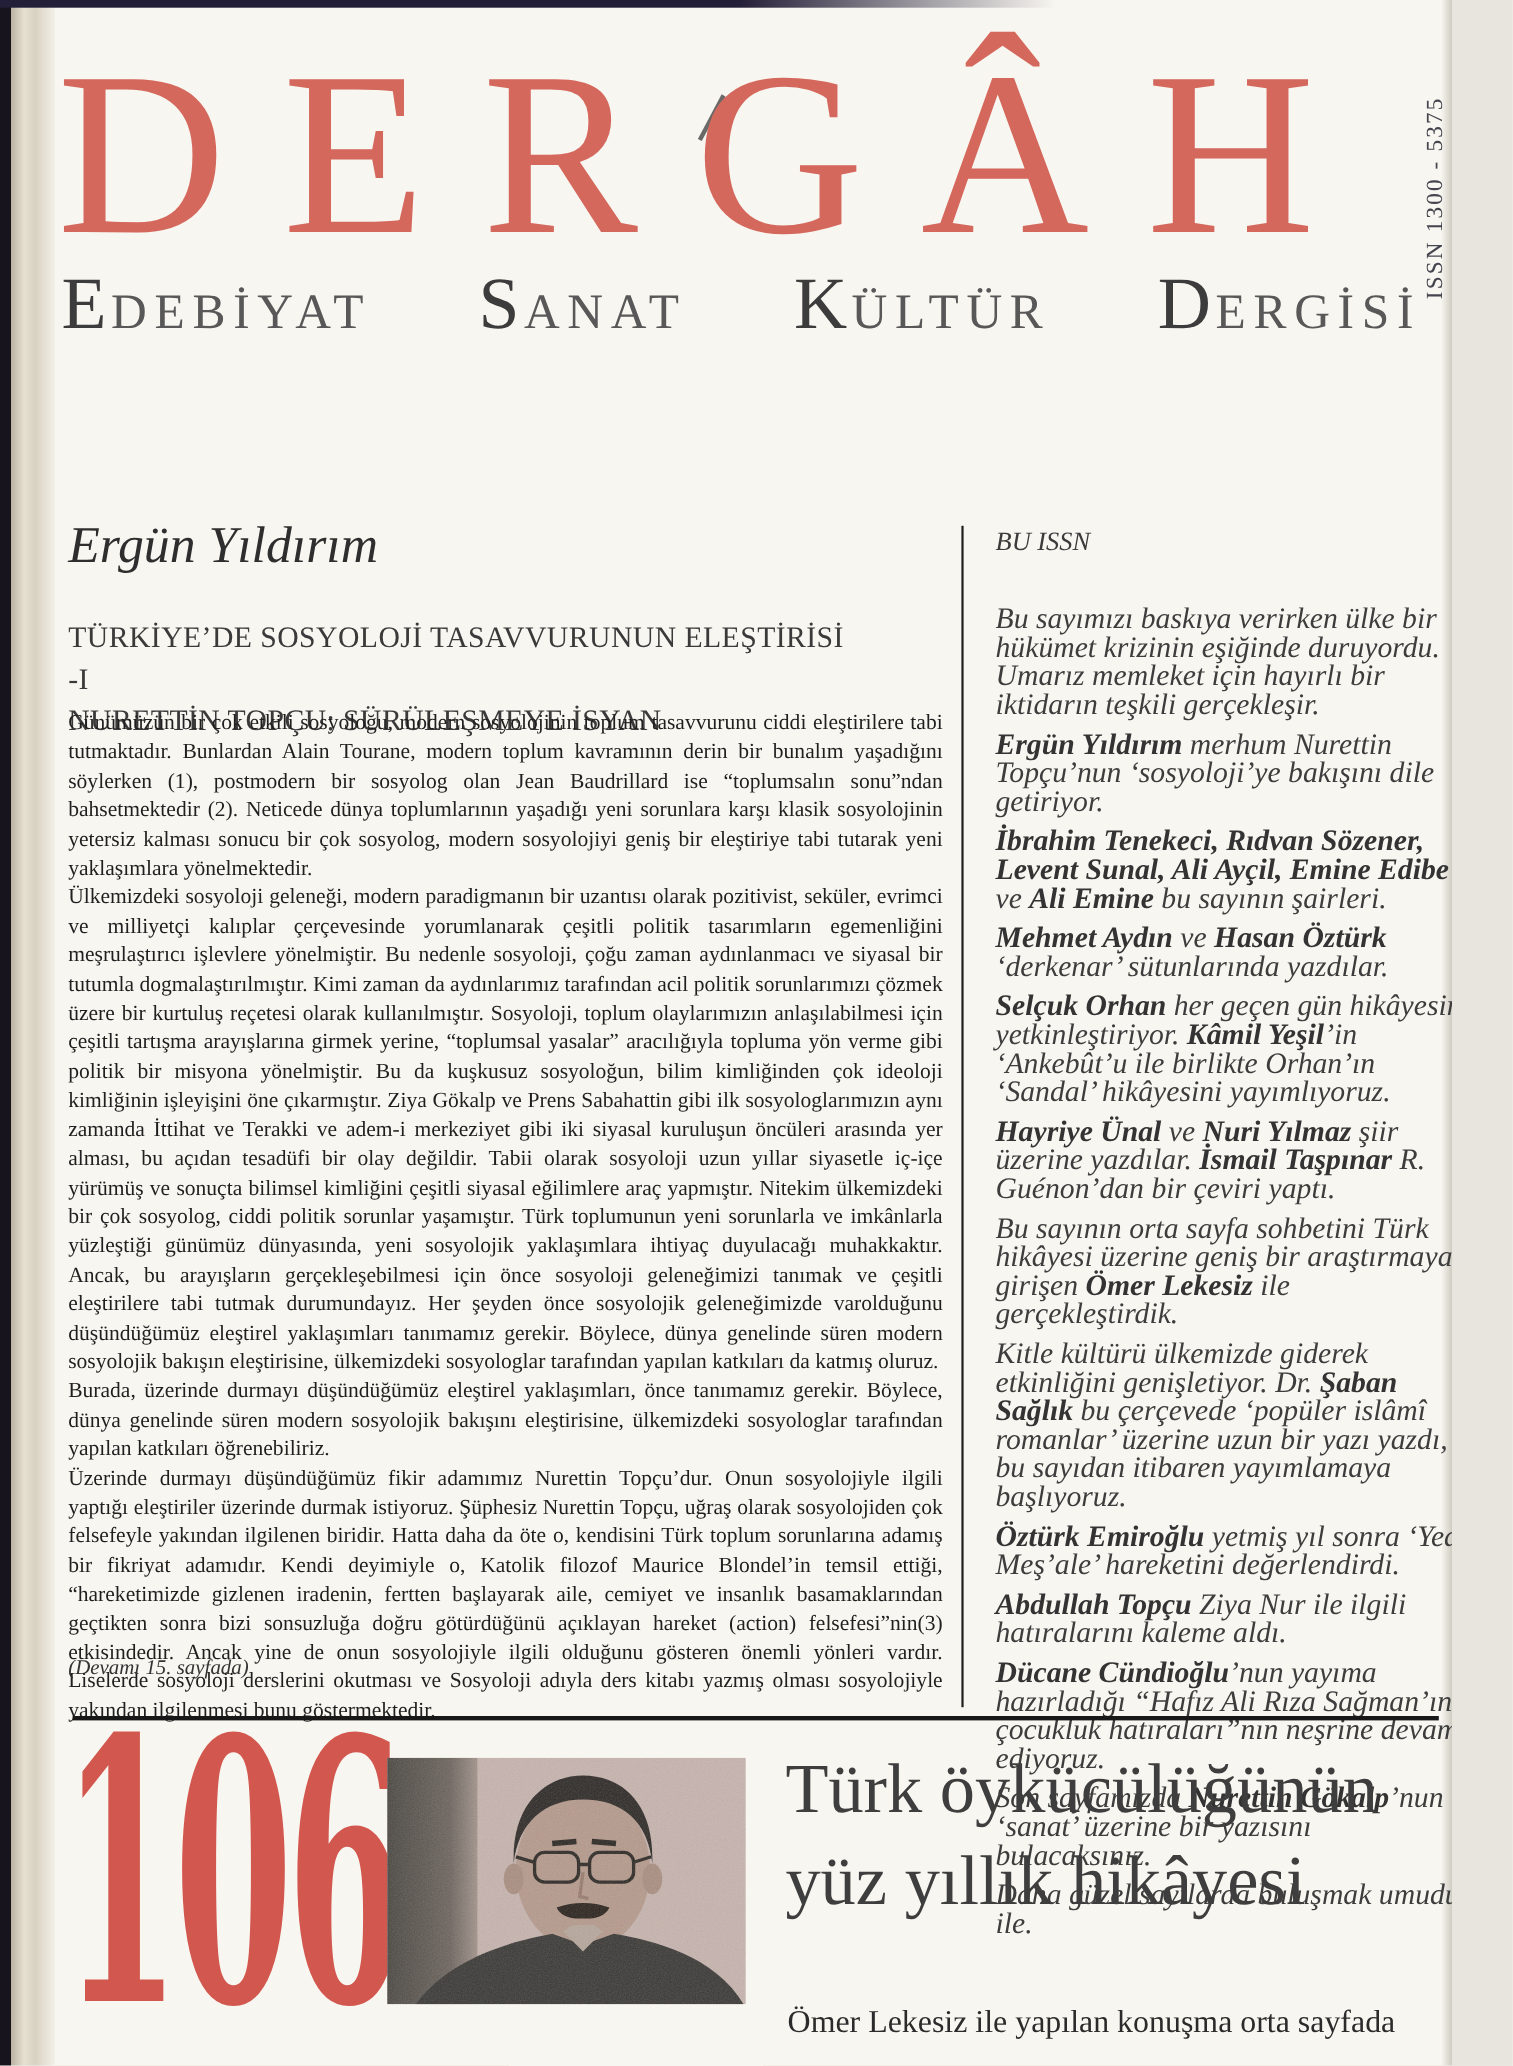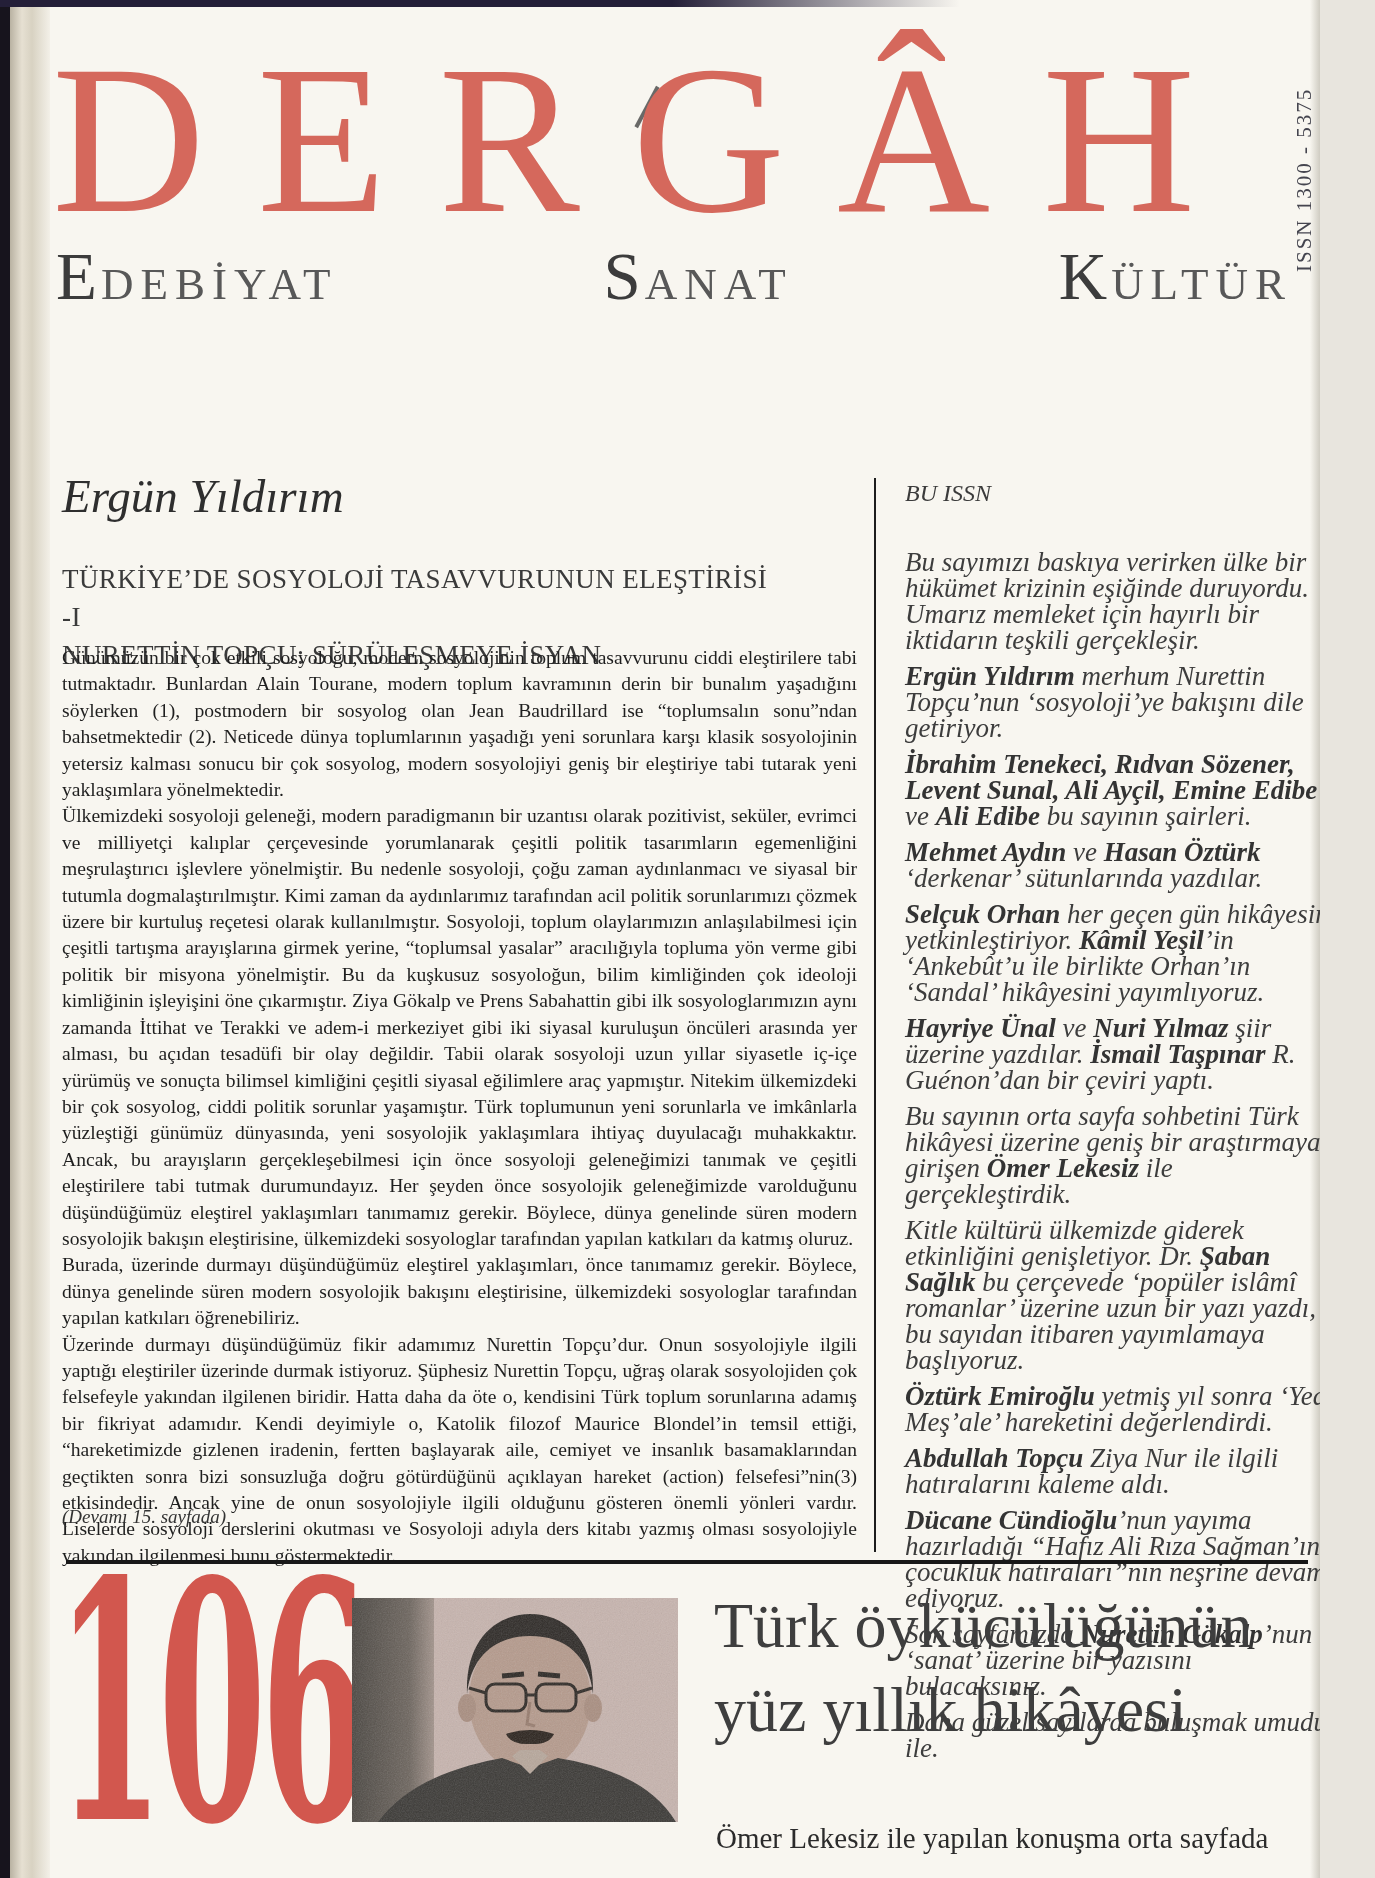--- a/index.html
+++ b/index.html
@@ -59,20 +59,21 @@
   <div class="abs scan-right"></div>
   <div class="abs fold-mark"></div>
 
   <header>
     <h1 class="abs logo" style="margin:0">DERGÂH</h1>
     <div class="abs issn">ISSN 1300 - 5375</div>
     <div class="abs subtitle">
       <span class="sub-group"><span class="sub-initial">E</span><span class="sub-rest">DEBİYAT</span></span>
       <span class="sub-group"><span class="sub-initial">S</span><span class="sub-rest">ANAT</span></span>
       <span class="sub-group"><span class="sub-initial">K</span><span class="sub-rest">ÜLTÜR</span></span>
+      <span class="sub-group"><span class="sub-initial">D</span><span class="sub-rest">ERGİSİ</span></span>
     </div>
   </header>
 
   <div class="abs col-divider"></div>
 
   <section>
     <h2 class="abs author">Ergün Yıldırım</h2>
     <h3 class="abs art-title">
       <span>TÜRKİYE’DE SOSYOLOJİ TASAVVURUNUN ELEŞTİRİSİ -I</span><br>
       <span>NURETTİN TOPÇU: SÜRÜLEŞMEYE İSYAN</span>
@@ -84,21 +85,21 @@
         <p>Üzerinde durmayı düşündüğümüz fikir adamımız Nurettin Topçu’dur. Onun sosyolojiyle ilgili yaptığı eleştiriler üzerinde durmak istiyoruz. Şüphesiz Nurettin Topçu, uğraş olarak sosyolojiden çok felsefeyle yakından ilgilenen biridir. Hatta daha da öte o, kendisini Türk toplum sorunlarına adamış bir fikriyat adamıdır. Kendi deyimiyle o, Katolik filozof Maurice Blondel’in temsil ettiği, “hareketimizde gizlenen iradenin, fertten başlayarak aile, cemiyet ve insanlık basamaklarından geçtikten sonra bizi sonsuzluğa doğru götürdüğünü açıklayan hareket (action) felsefesi”nin(3) etkisindedir. Ancak yine de onun sosyolojiyle ilgili olduğunu gösteren önemli yönleri vardır. Liselerde sosyoloji derslerini okutması ve Sosyoloji adıyla ders kitabı yazmış olması sosyolojiyle yakından ilgilenmesi bunu göstermektedir.</p>
       </div>
     <div class="abs continuation">(Devamı 15. sayfada)</div>
   </section>
 
   <aside class="abs busayi">
     <h4 class="busayi-header">BU ISSN</h4>
     <div>
         <p class="busayi-item"><span>Bu sayımızı baskıya verirken ülke bir hükümet krizinin eşiğinde duruyordu. Umarız memleket için hayırlı bir iktidarın teşkili gerçekleşir.</span></p>
         <p class="busayi-item"><b>Ergün Yıldırım</b><span> merhum Nurettin Topçu’nun ‘sosyoloji’ye bakışını dile getiriyor.</span></p>
-        <p class="busayi-item"><b>İbrahim Tenekeci, Rıdvan Sözener, Levent Sunal, Ali Ayçil, Emine Edibe</b><span> ve </span><b>Ali Edibe</b><span> bu sayının şairleri.</span></p>
+        <p class="busayi-item"><b>İbrahim Tenekeci, Rıdvan Sözener, Levent Sunal, Ali Ayçil, Emine Edibe</b><span> ve </span><b>Ali Emine</b><span> bu sayının şairleri.</span></p>
         <p class="busayi-item"><b>Mehmet Aydın</b><span> ve </span><b>Hasan Öztürk</b><span> ‘derkenar’ sütunlarında yazdılar.</span></p>
         <p class="busayi-item"><b>Selçuk Orhan</b><span> her geçen gün hikâyesini yetkinleştiriyor. </span><b>Kâmil Yeşil</b><span>’in ‘Ankebût’u ile birlikte Orhan’ın ‘Sandal’ hikâyesini yayımlıyoruz.</span></p>
         <p class="busayi-item"><b>Hayriye Ünal</b><span> ve </span><b>Nuri Yılmaz</b><span> şiir üzerine yazdılar. </span><b>İsmail Taşpınar</b><span> R. Guénon’dan bir çeviri yaptı.</span></p>
         <p class="busayi-item"><span>Bu sayının orta sayfa sohbetini Türk hikâyesi üzerine geniş bir araştırmaya girişen </span><b>Ömer Lekesiz</b><span> ile gerçekleştirdik.</span></p>
         <p class="busayi-item"><span>Kitle kültürü ülkemizde giderek etkinliğini genişletiyor. Dr. </span><b>Şaban Sağlık</b><span> bu çerçevede ‘popüler islâmî romanlar’ üzerine uzun bir yazı yazdı, bu sayıdan itibaren yayımlamaya başlıyoruz.</span></p>
         <p class="busayi-item"><b>Öztürk Emiroğlu</b><span> yetmiş yıl sonra ‘Yedi Meş’ale’ hareketini değerlendirdi.</span></p>
         <p class="busayi-item"><b>Abdullah Topçu</b><span> Ziya Nur ile ilgili hatıralarını kaleme aldı.</span></p>
         <p class="busayi-item"><b>Dücane Cündioğlu</b><span>’nun yayıma hazırladığı “Hafız Ali Rıza Sağman’ın çocukluk hatıraları”nın neşrine devam ediyoruz.</span></p>
         <p class="busayi-item"><span>Son sayfamızda </span><b>Nurettin Gökalp</b><span>’nun ‘sanat’ üzerine bir yazısını bulacaksınız.</span></p>
         <p class="busayi-item"><span>Daha güzel sayılarda buluşmak umudu ile.</span></p>

